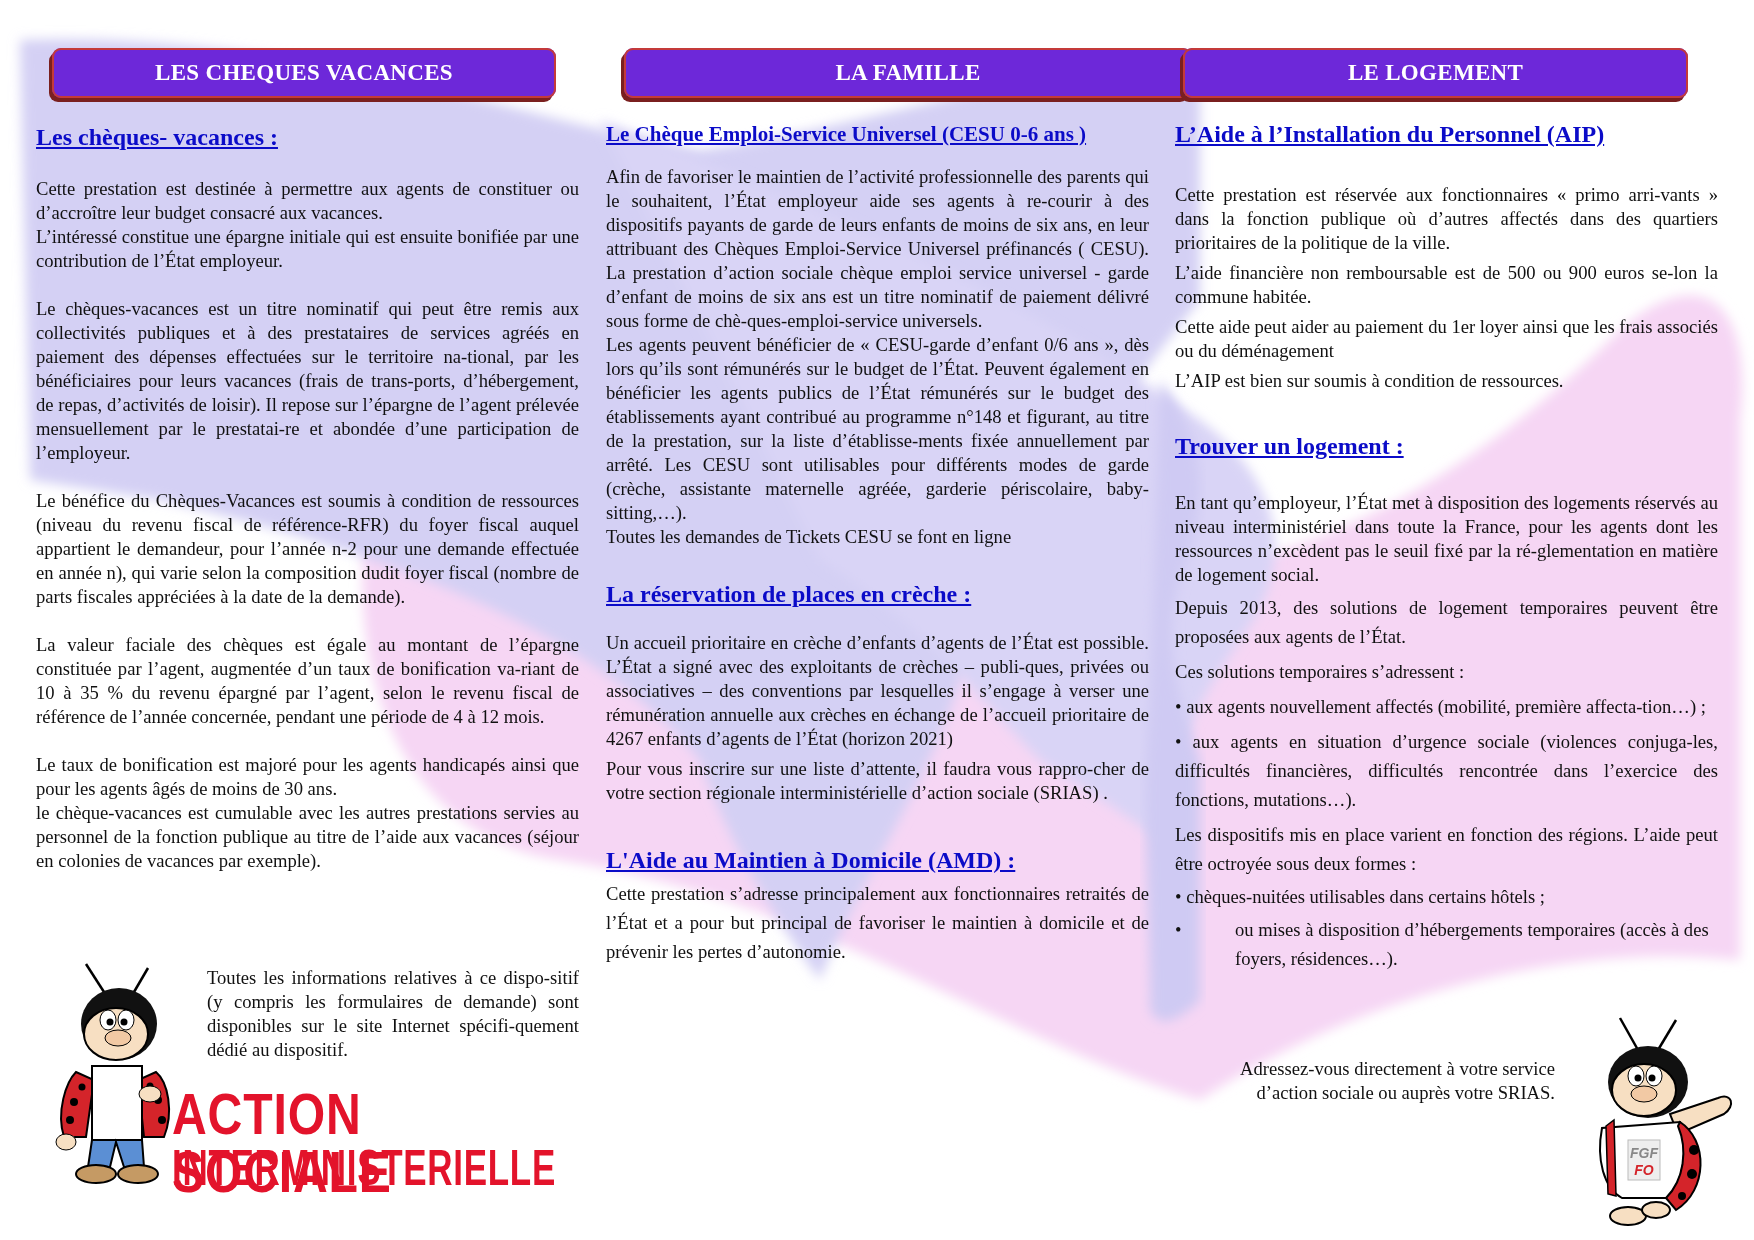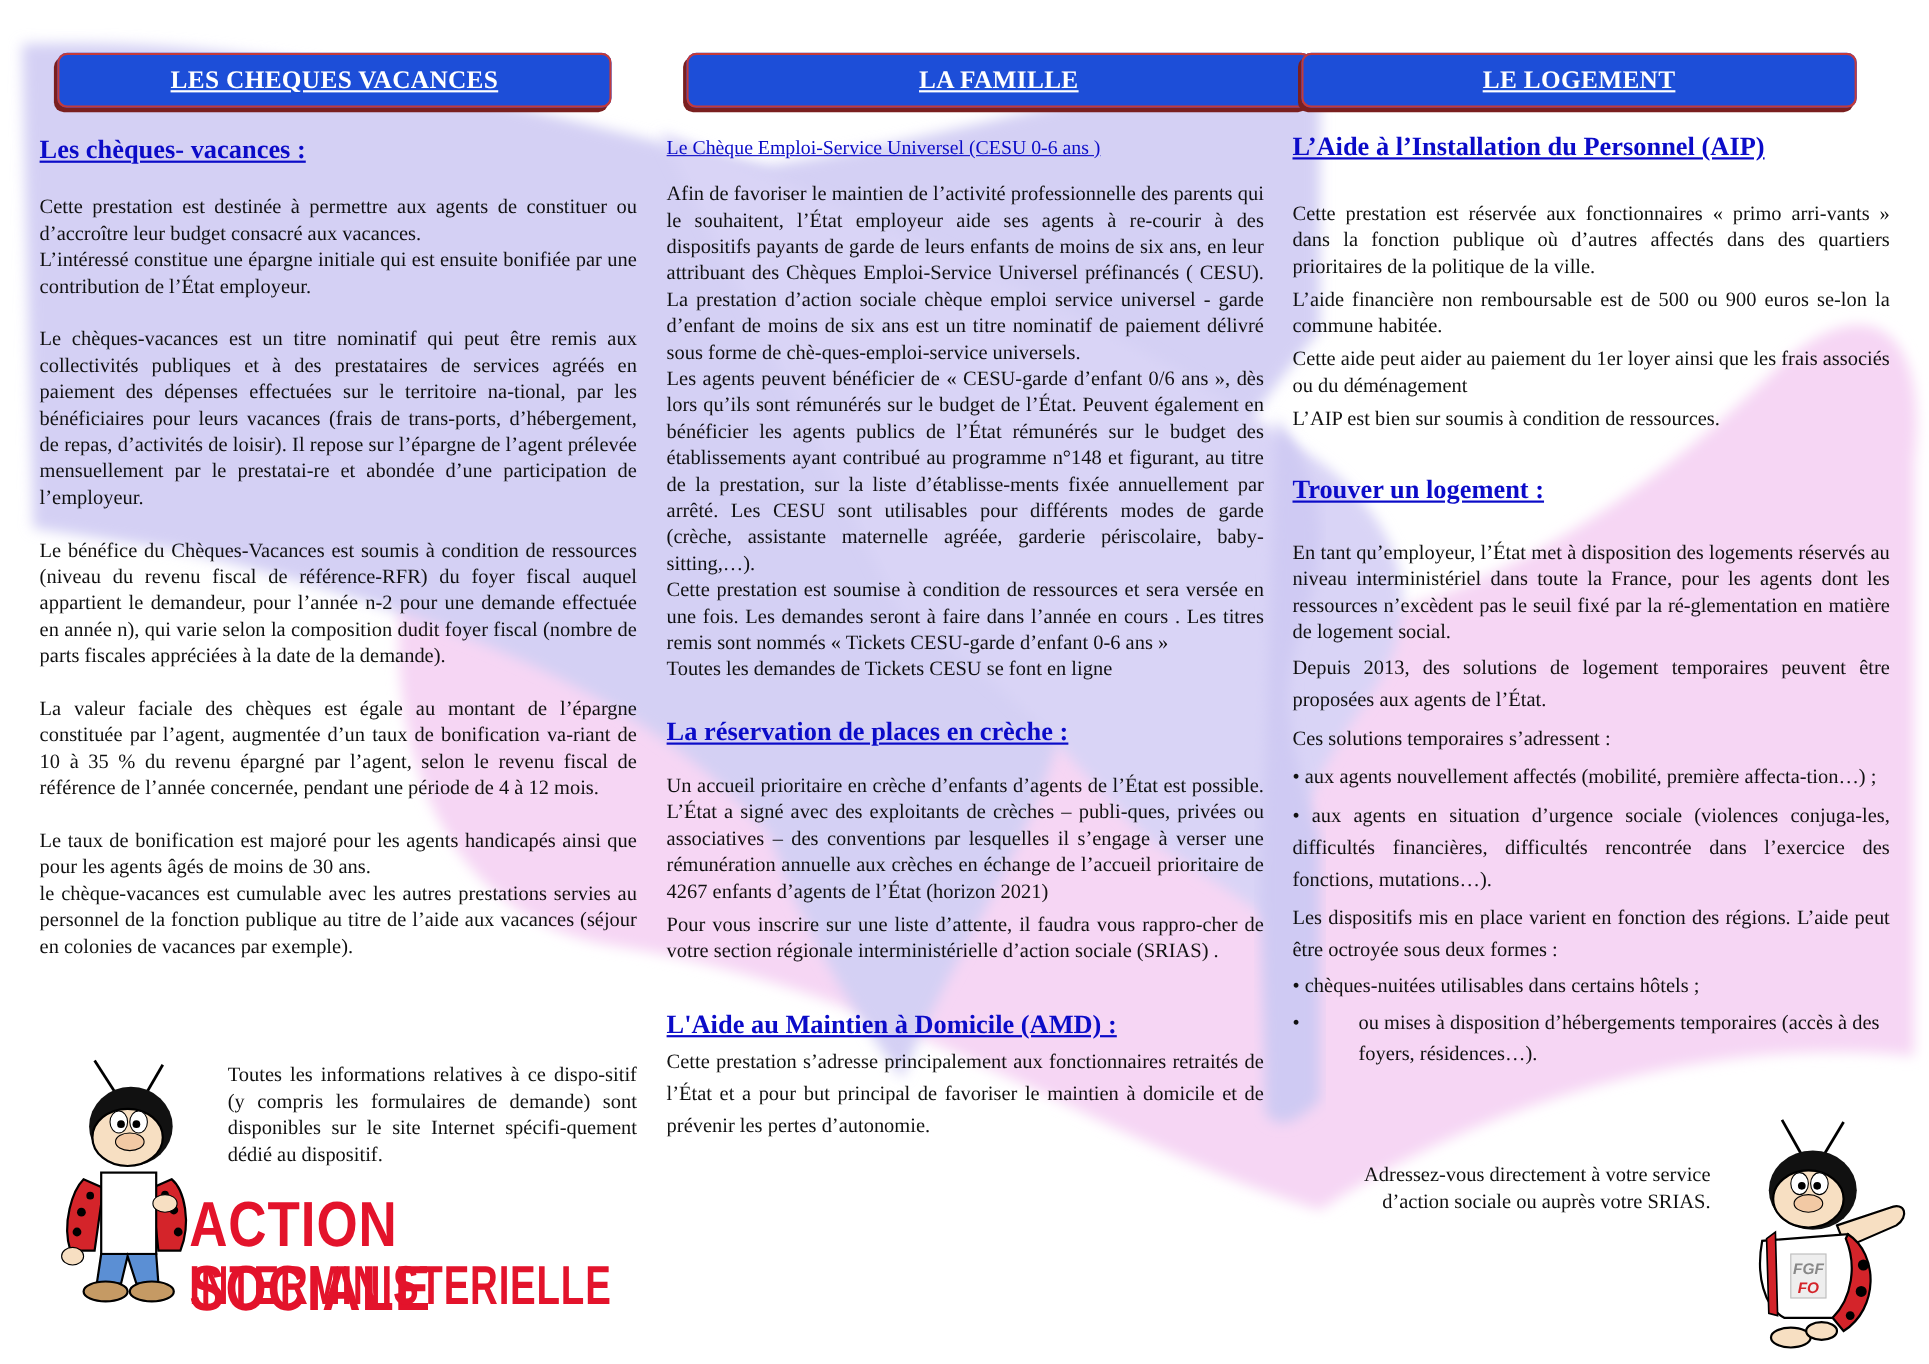--- a/index.html
+++ b/index.html
@@ -5,32 +5,32 @@
   html, body { margin: 0; padding: 0; }
   body {
     width: 1754px; height: 1240px; position: relative; overflow: hidden;
     background: #ffffff;
     font-family: "Liberation Serif", serif;
     color: #111;
   }
   .bg { position: absolute; inset: 0; z-index: 0; }
   .header {
     position: absolute; top: 48px; height: 50px;
-    background: #1d4ed8; border-radius: 9px;
+    background: #6d28d9; border-radius: 9px;
     box-shadow: -3px 4px 0 #7a1f1f, 0 0 0 2px #c43a3a inset;
     color: #ffffff; font-family: "Liberation Serif", serif; font-weight: bold;
     font-size: 23px; display: flex; align-items: center; justify-content: center;
-    letter-spacing: 0.3px; z-index: 2; text-decoration: underline;
+    letter-spacing: 0.3px; z-index: 2;
   }
   .col { position: absolute; z-index: 2; }
   .h2 {
     color: #0b0bc8; font-weight: bold; text-decoration: underline;
     font-size: 24px; line-height: 30px; margin: 0;
   }
-  .h2.small { font-size: 18px; font-weight: normal; }
+  .h2.small { font-size: 21px; font-weight: bold; }
   .p {
     font-size: 18.6px; line-height: 24px; text-align: justify; margin: 0;
     hyphens: manual;
   }
   .p.loose { line-height: 29px; }
   .gap { height: 24px; }
   .bullet-row { display: flex; font-size: 18.6px; line-height: 29px; }
   .bullet-row .dot { width: 60px; flex: none; }
   .logo-text {
     position: absolute; z-index: 2; color: #e3132b;
@@ -108,21 +108,20 @@
 </svg>
 
 <div class="logo-text" style="left:172px; top:1085px; font-size:58px; line-height:58px; transform: scaleX(0.83); width:500px; font-family:'Liberation Sans Narrow','Liberation Sans',sans-serif;">ACTION SOCIALE</div>
 <div class="logo-text" style="left:172px; top:1143px; font-size:50px; line-height:50px; transform: scaleX(0.70); width:560px;">INTERMINISTERIELLE</div>
 
 <div class="col" style="left:606px; top:119px; width:543px;">
   <h2 class="h2 small">Le Chèque Emploi-Service Universel (CESU 0-6 ans )</h2>
   <div style="height:16px"></div>
   <p class="p">Afin de favoriser le maintien de l’activité professionnelle des parents qui le souhaitent, l’État employeur aide ses agents à re-courir à des dispositifs payants de garde de leurs enfants de moins de six ans, en leur attribuant des Chèques Emploi-Service Universel préfinancés ( CESU).  La prestation d’action sociale chèque emploi service universel - garde d’enfant de moins de six ans est un titre nominatif de paiement délivré sous forme de chè-ques-emploi-service universels.</p>
   <p class="p">Les agents peuvent bénéficier de « CESU-garde d’enfant 0/6 ans »,  dès lors qu’ils sont rémunérés sur le budget de l’État. Peuvent également en bénéficier les agents publics de l’État rémunérés sur le budget des établissements ayant contribué au programme n°148 et figurant, au titre de la prestation, sur la liste d’établisse-ments fixée annuellement par arrêté. Les CESU sont utilisables pour différents modes de garde (crèche, assistante maternelle agréée, garderie périscolaire, baby-sitting,…).</p>
-  <p class="p">Cette prestation est soumise à condition de ressources et sera versée en une fois. Les demandes seront à faire dans l’année en cours . Les titres remis sont nommés « Tickets CESU-garde d’enfant 0-6 ans »</p>
   <p class="p">Toutes les demandes de Tickets CESU se font en ligne</p>
   <div style="height:30px"></div>
   <h2 class="h2">La réservation de places en crèche :</h2>
   <div style="height:22px"></div>
   <p class="p">Un accueil prioritaire en crèche d’enfants d’agents de l’État est possible. L’État a signé avec des exploitants de crèches – publi-ques, privées ou associatives – des conventions par  lesquelles il s’engage à verser une rémunération annuelle aux crèches en échange de l’accueil prioritaire de  4267 enfants d’agents de l’État (horizon 2021)</p>
   <p class="p" style="margin-top:6px"> Pour vous inscrire sur une liste d’attente, il faudra vous rappro-cher de votre section régionale interministérielle d’action sociale (SRIAS) .</p>
   <div style="height:40px"></div>
   <h2 class="h2">L'Aide au Maintien à Domicile (AMD) :</h2>
   <div style="height:4px"></div>
   <p class="p loose">Cette prestation s’adresse principalement aux fonctionnaires retraités de l’État et a pour but principal de favoriser le maintien à domicile et de prévenir les pertes d’autonomie.</p>

